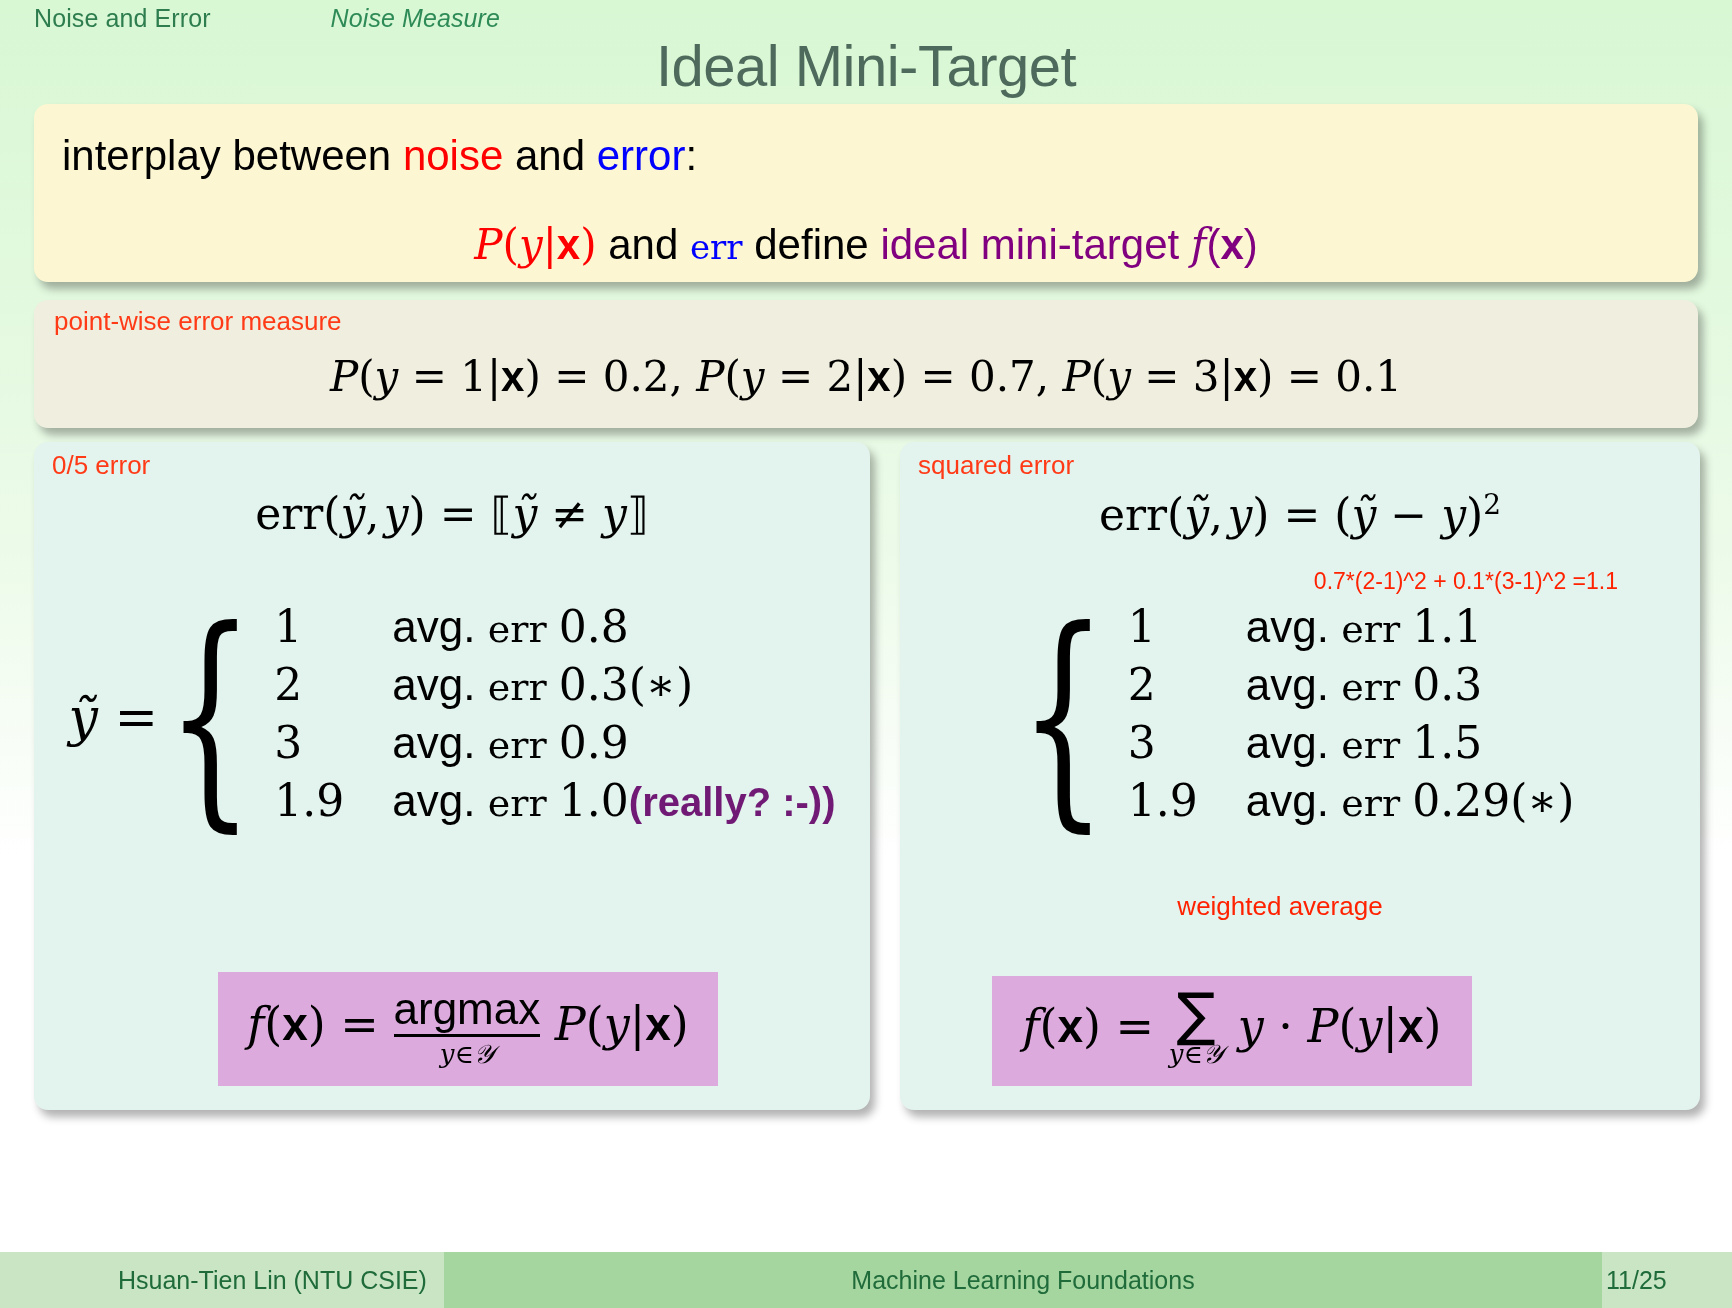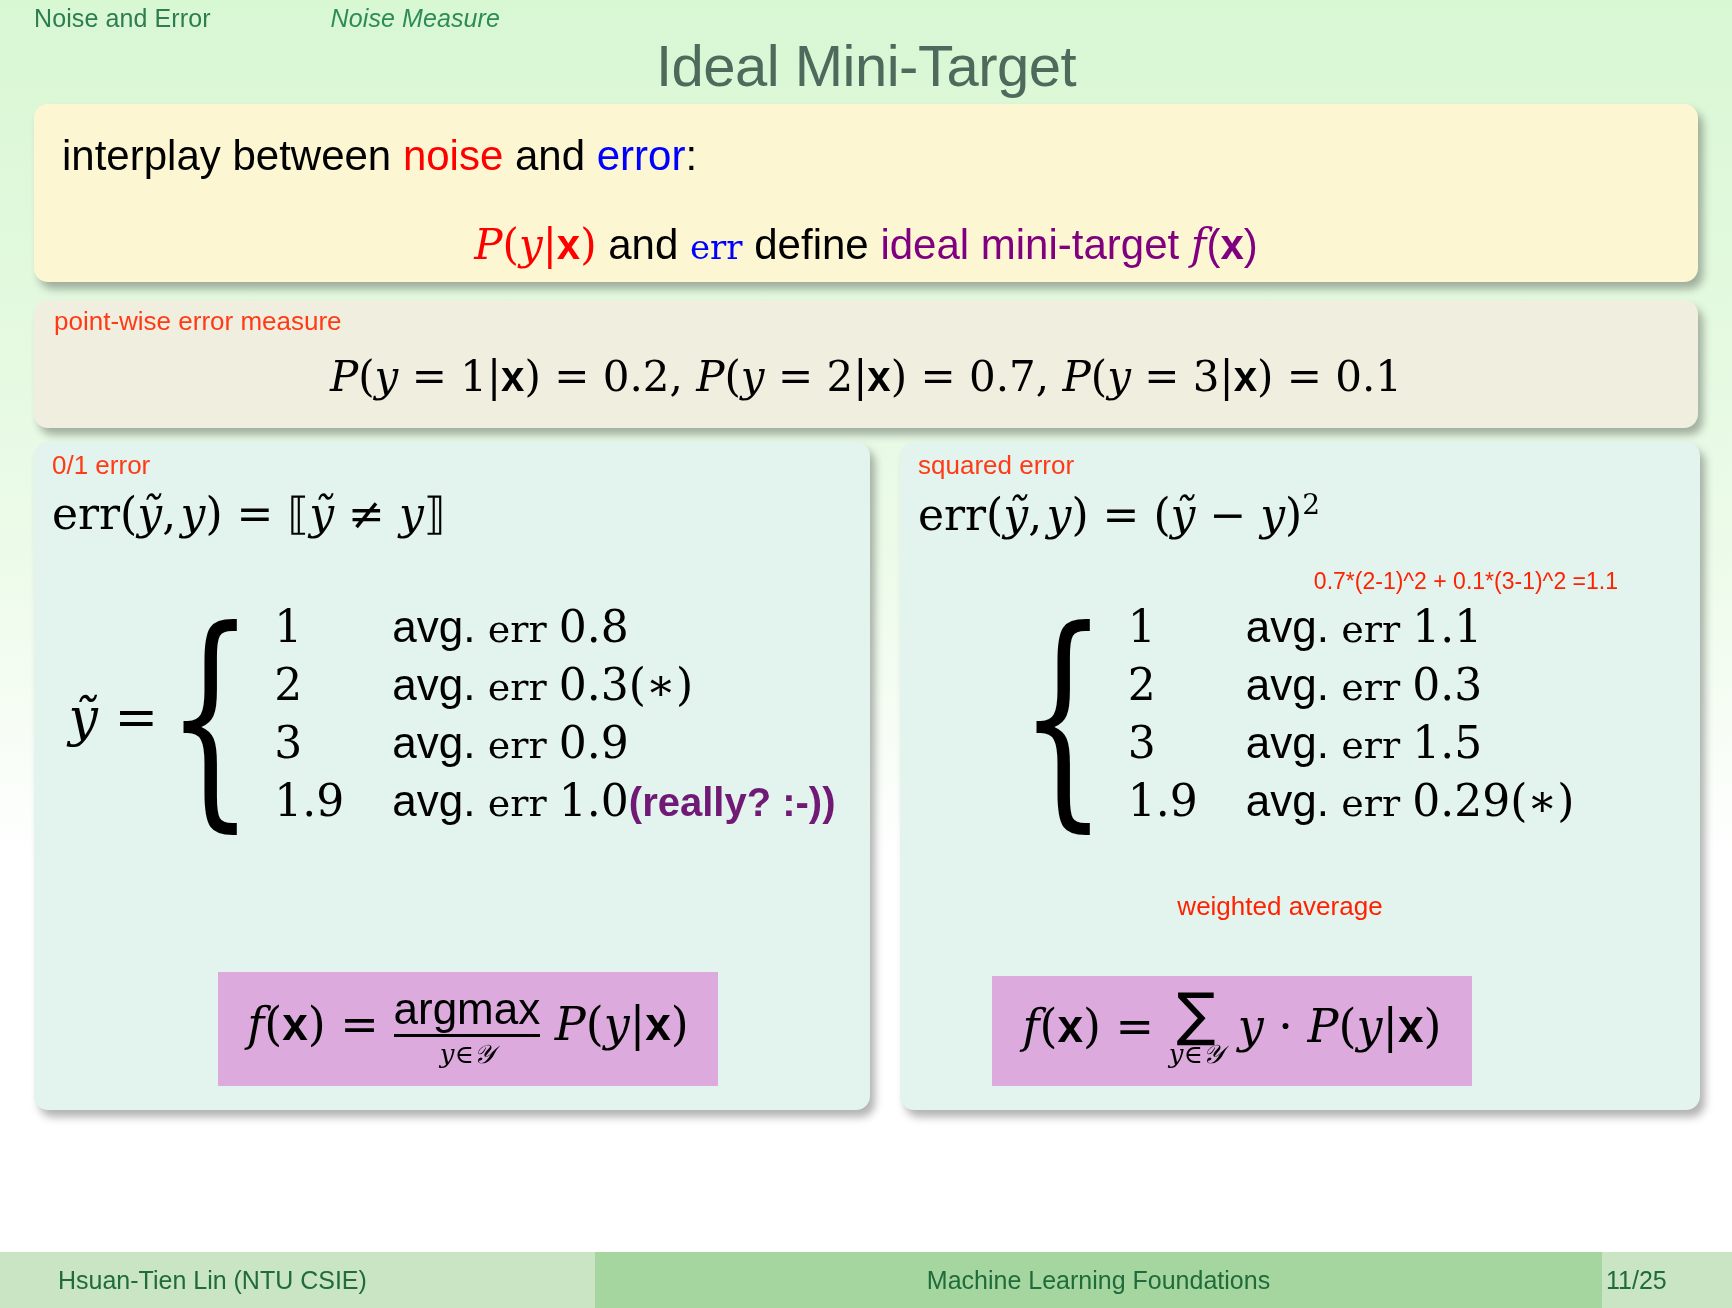--- a/index.html
+++ b/index.html
@@ -117,21 +117,21 @@
 
   
   .math {
     font-family: "DejaVu Serif", "Liberation Serif", serif;
   }
   .mi { font-family: "DejaVu Serif", "Liberation Serif", serif; font-style: italic; }
   .mupr { font-family: "DejaVu Serif", "Liberation Serif", serif; font-style: normal; }
   .bx { font-family: "Liberation Sans", sans-serif; font-weight: bold; font-style: normal; }
 
   .err-formula {
-    text-align: left;
+    text-align: center;
     font-size: 44px;
     color: #000;
     margin-top: 10px;
     white-space: nowrap;
   }
   .err-formula .sup {
     font-size: 28px;
     vertical-align: super;
   }
 
@@ -273,25 +273,25 @@
     position: absolute;
     left: 0;
     right: 0;
     bottom: 0;
     height: 56px;
     display: flex;
     font-size: 25px;
     color: #1f6b3a;
   }
   .foot-left {
-    width: 595px;
+    width: 444px;
     background: #c9e5c4;
     display: flex;
     align-items: center;
-    padding-left: 58px;
+    padding-left: 118px;
     box-sizing: border-box;
     text-align: center;
   }
   .foot-mid {
     flex: 1;
     background: #a6d6a0;
     display: flex;
     align-items: center;
     justify-content: center;
   }
@@ -329,21 +329,21 @@
   <div class="block block-beige">
     <div class="block-title">point-wise error measure</div>
     <div class="beige-formula math">
       <span class="mi">P</span>(<span class="mi">y</span> = 1|<span class="bx">x</span>) = 0.2,
       <span class="mi">P</span>(<span class="mi">y</span> = 2|<span class="bx">x</span>) = 0.7,
       <span class="mi">P</span>(<span class="mi">y</span> = 3|<span class="bx">x</span>) = 0.1
     </div>
   </div>
 
   <div class="block block-mint block-left">
-    <div class="block-title">0/1 error</div>
+    <div class="block-title">0/5 error</div>
 
     <div class="err-formula math">
       <span class="mupr">err</span>(<span class="mi">ỹ</span>, <span class="mi">y</span>) = ⟦<span class="mi">ỹ</span> ≠ <span class="mi">y</span>⟧
     </div>
 
     <div class="cases-wrap" style="margin-top:62px">
       <div class="cases-lhs math"><span class="mi">ỹ</span> =</div>
       <div class="brace">{</div>
       <div class="cases-rows">
 

